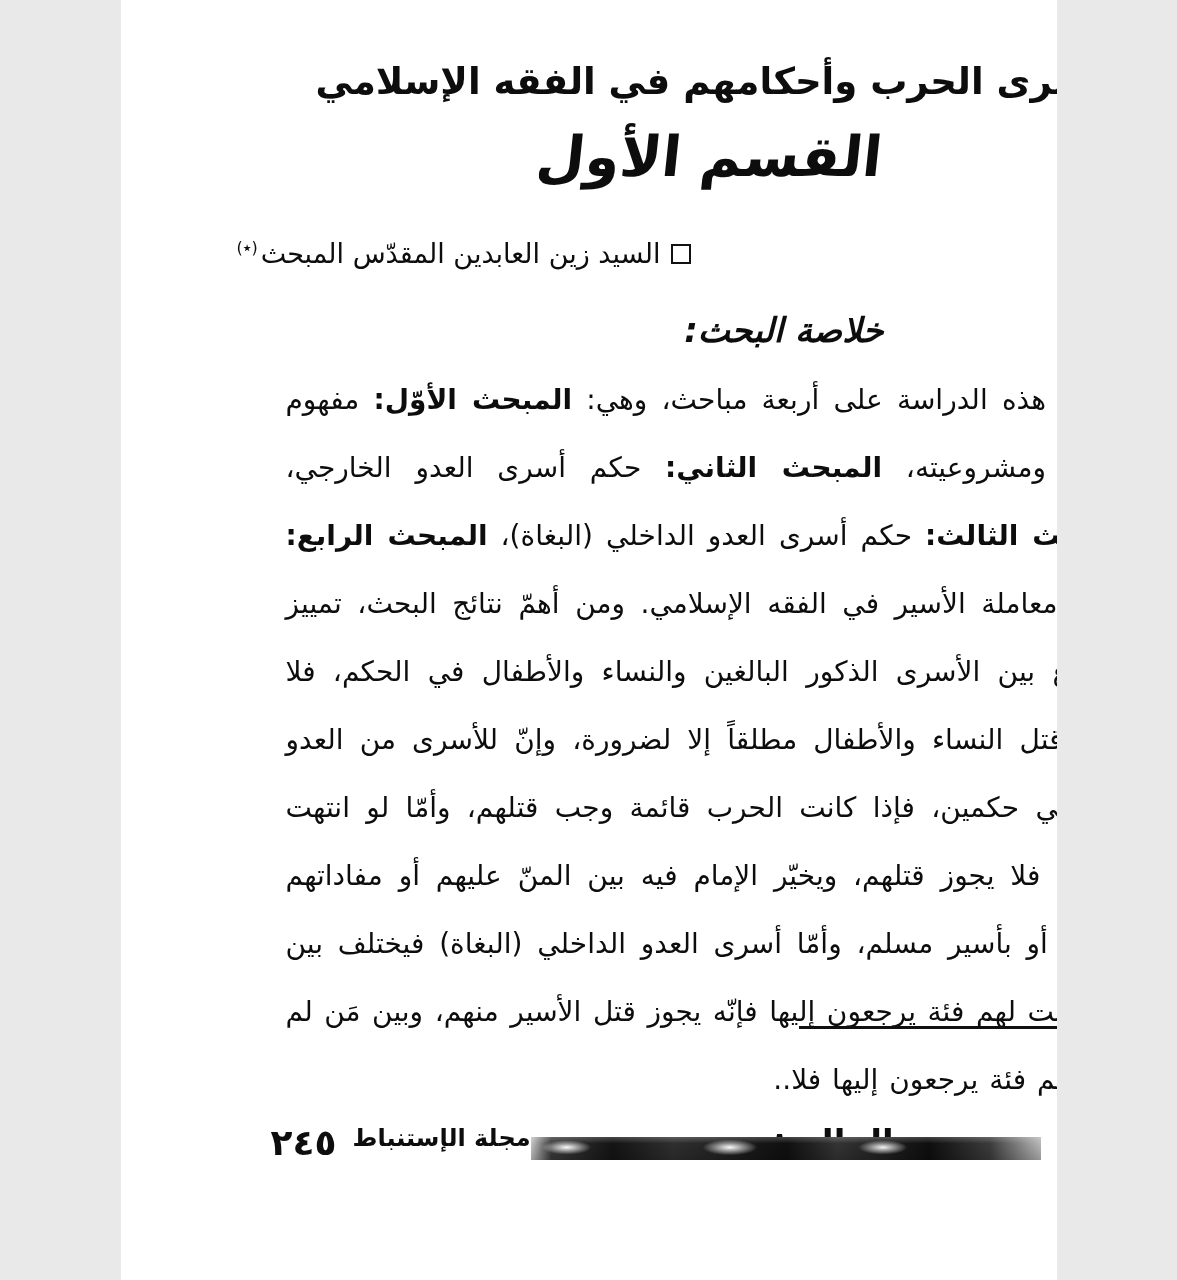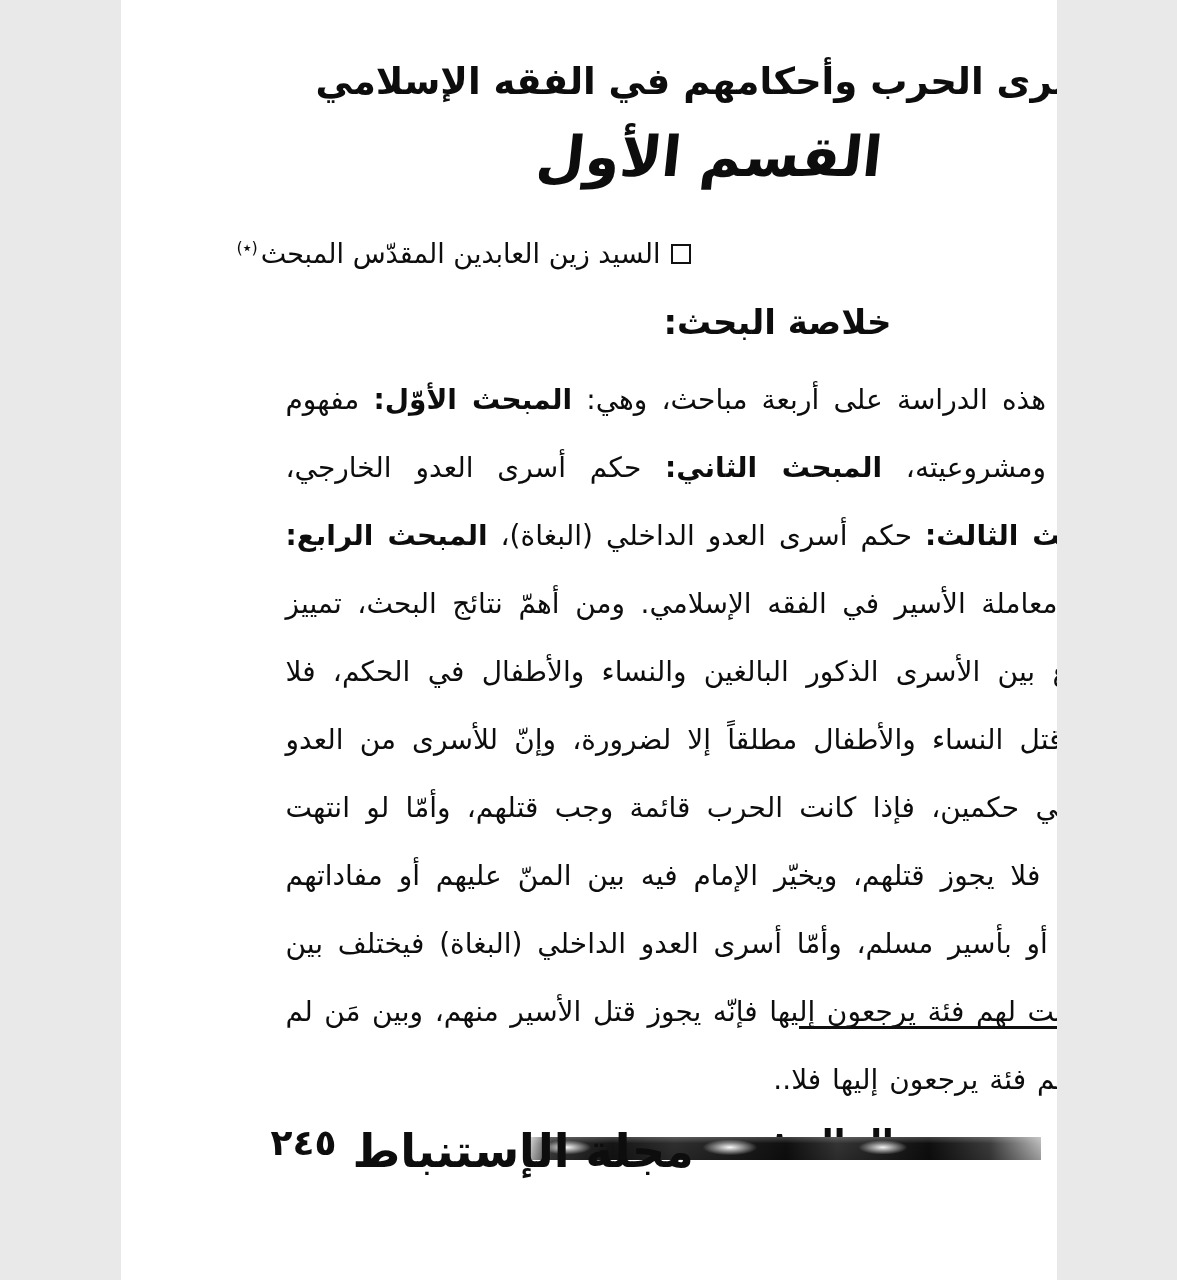--- a/index.html
+++ b/index.html
@@ -42,21 +42,22 @@
     transform:translateY(1px);
   }
   .author-mark{
     font-size:16px;
     vertical-align:super;
     margin-right:3px;
   }
   .abstract-heading{
     position:absolute;top:302px;right:165px;
     font-size:34px;font-weight:bold;
-    margin:0;
+    margin:8px;
+    font-style:italic;
   }
   .abstract{
     position:absolute;top:366px;left:165px;width:847px;
     direction:rtl;
     text-align:justify;
     font-size:28px;
     line-height:68px;
     word-spacing:2px;
   }
   .abstract .b{font-weight:bold;}
@@ -84,21 +85,21 @@
     width:510px;height:23px;
     background:
       radial-gradient(ellipse 34px 10px at 7% 45%, rgba(255,255,255,0.98), rgba(255,255,255,0) 72%),
       radial-gradient(ellipse 38px 11px at 39% 45%, rgba(255,255,255,0.98), rgba(255,255,255,0) 72%),
       radial-gradient(ellipse 34px 10px at 69% 45%, rgba(255,255,255,0.95), rgba(255,255,255,0) 72%),
       linear-gradient(180deg, rgba(255,255,255,0.22) 0%, rgba(255,255,255,0) 28%, rgba(0,0,0,0.18) 100%),
       linear-gradient(90deg, #c6c6c6 0%, #3a3a3a 4%, #141414 16%, #2f2f2f 28%, #0f0f0f 50%, #343434 60%, #0e0e0e 78%, #3c3c3c 90%, #b8b8b8 100%);
   }
   .footer-journal{
     position:absolute;left:232px;top:1124px;
-    font-size:46px;font-weight:bold;
+    font-size:24px;font-weight:bold;
     letter-spacing:-1px;
     white-space:nowrap;
   }
   .footer-page-number{
     position:absolute;left:150px;top:1122px;
     font-size:36px;font-weight:bold;
   }
 </style>
 </head>
 <body>

